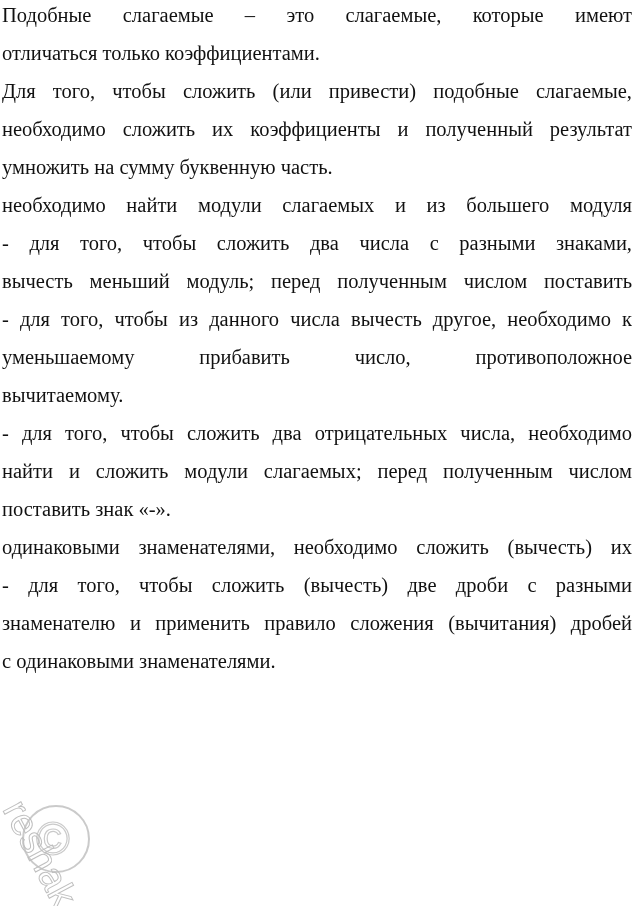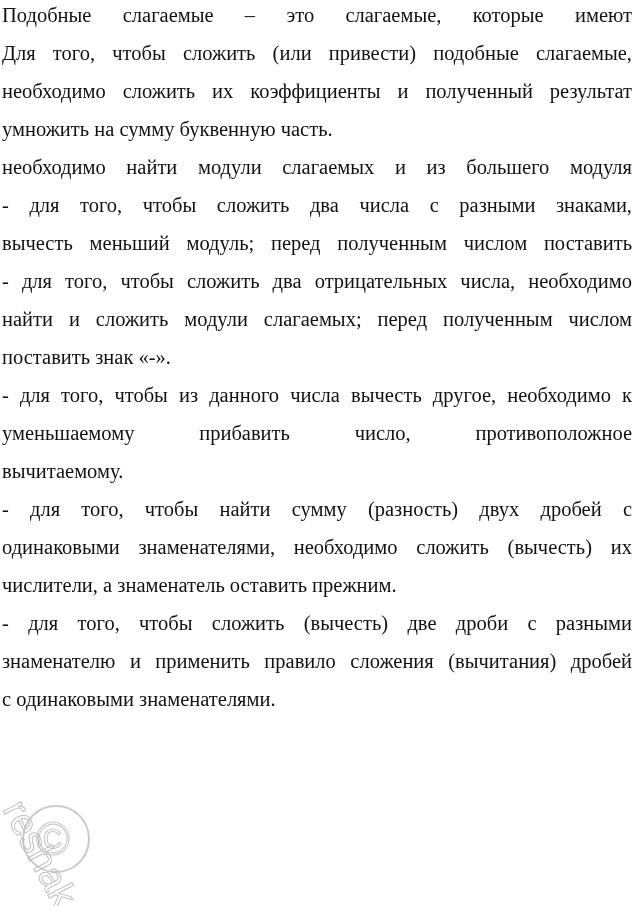--- a/index.html
+++ b/index.html
@@ -76,45 +76,44 @@
       color: transparent;
       -webkit-text-stroke: 1.2px #a0a0a0;
     }
   </style>
 </head>
 <body>
 
 <div class="doc">
   <div>
     <span class="line">Подобные слагаемые – это слагаемые, которые имеют</span>
+    <span class="line last">отличаться только коэффициентами.</span>
   </div>
   <div>
     <span class="line">Для того, чтобы сложить (или привести) подобные слагаемые,</span>
     <span class="line">необходимо сложить их коэффициенты и полученный результат</span>
     <span class="line last">умножить на сумму буквенную часть.</span>
   </div>
   <div>
     <span class="line">необходимо найти модули слагаемых и из большего модуля</span>
     <span class="line">- для того, чтобы сложить два числа с разными знаками,</span>
     <span class="line">вычесть меньший модуль; перед полученным числом поставить</span>
   </div>
   <div>
+    <span class="line">- для того, чтобы из данного числа вычесть другое, необходимо к</span>
+    <span class="line">уменьшаемому прибавить число, противоположное</span>
+    <span class="line last">вычитаемому.</span>
+  </div>
+  <div>
     <span class="line">- для того, чтобы сложить два отрицательных числа, необходимо</span>
     <span class="line">найти и сложить модули слагаемых; перед полученным числом</span>
     <span class="line last">поставить знак «-».</span>
   </div>
   <div>
-    <span class="line">- для того, чтобы из данного числа вычесть другое, необходимо к</span>
-    <span class="line">уменьшаемому прибавить число, противоположное</span>
-    <span class="line last">вычитаемому.</span>
-  </div>
-  <div>
-    <span class="line">- для того, чтобы найти сумму (разность) двух дробей с</span>
     <span class="line">одинаковыми знаменателями, необходимо сложить (вычесть) их</span>
-    <span class="line last">числители, а знаменатель оставить прежним.</span>
   </div>
   <div>
     <span class="line">- для того, чтобы сложить (вычесть) две дроби с разными</span>
     <span class="line">знаменателю и применить правило сложения (вычитания) дробей</span>
     <span class="line last">с одинаковыми знаменателями.</span>
   </div>
 </div>
 
 <div class="watermark">
   <div class="wm-copy">

